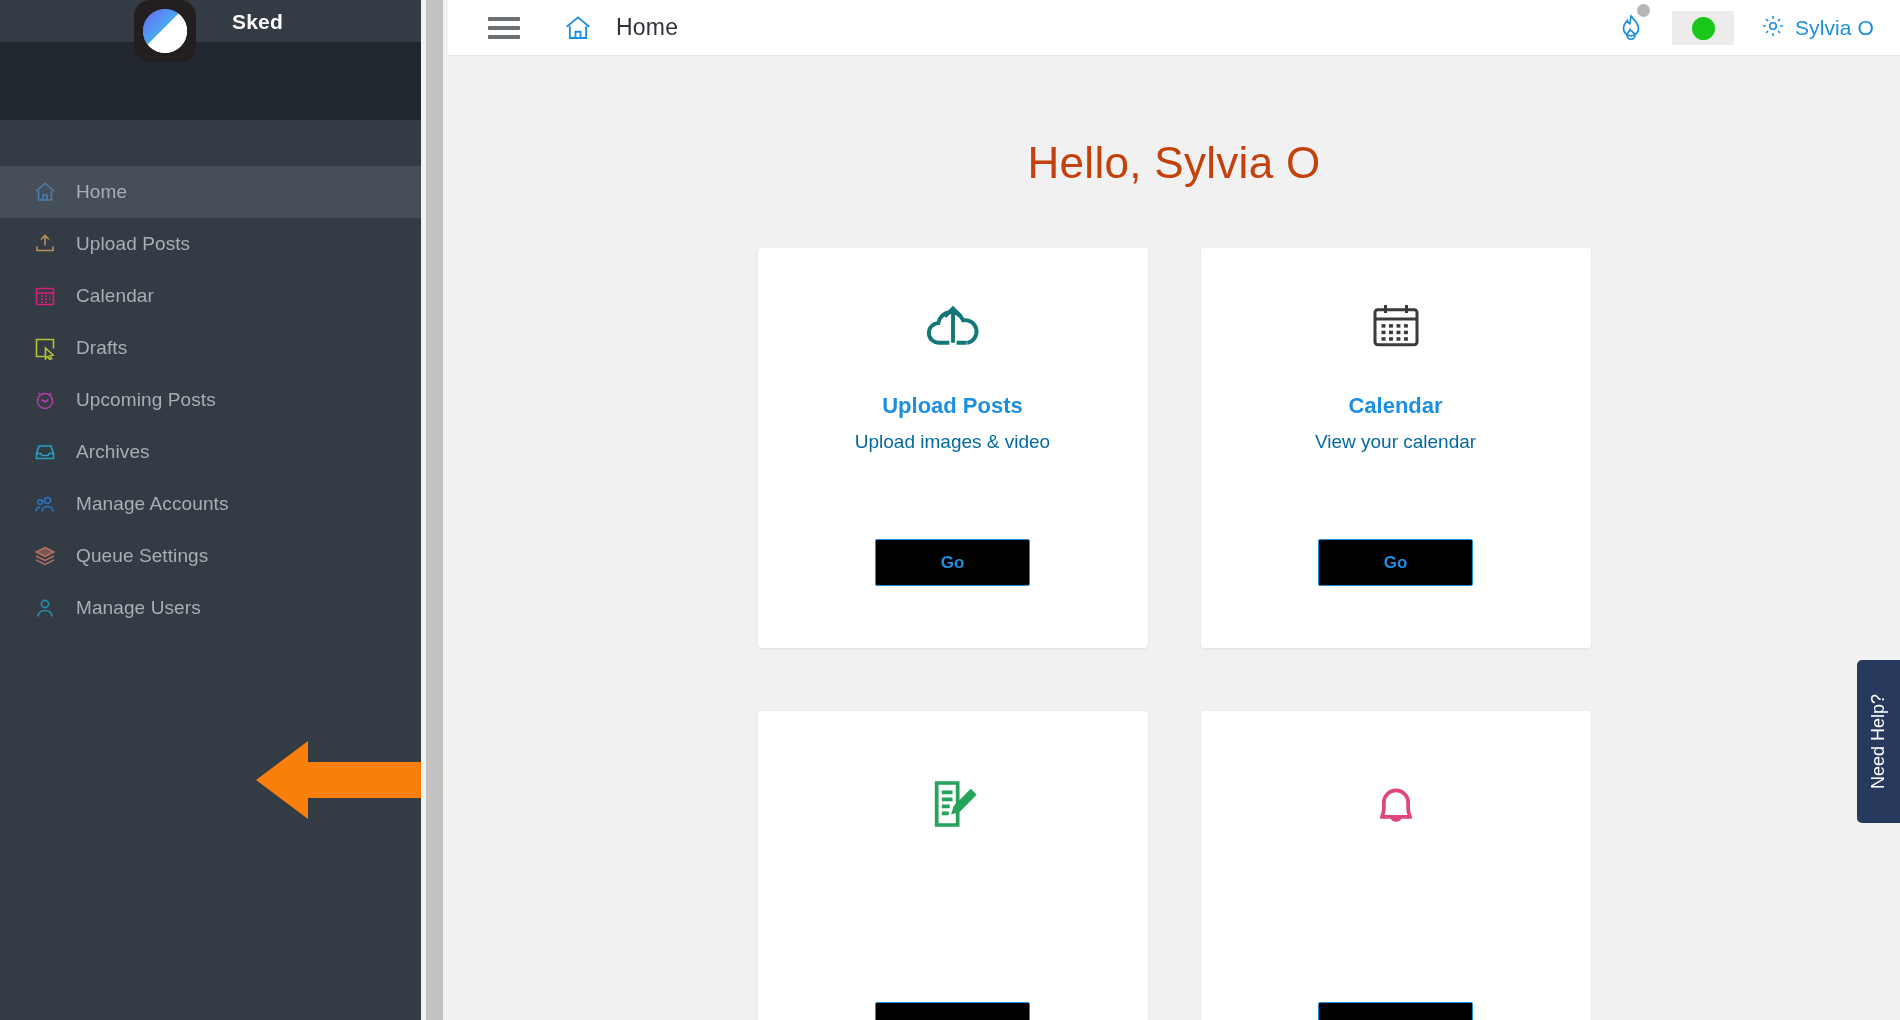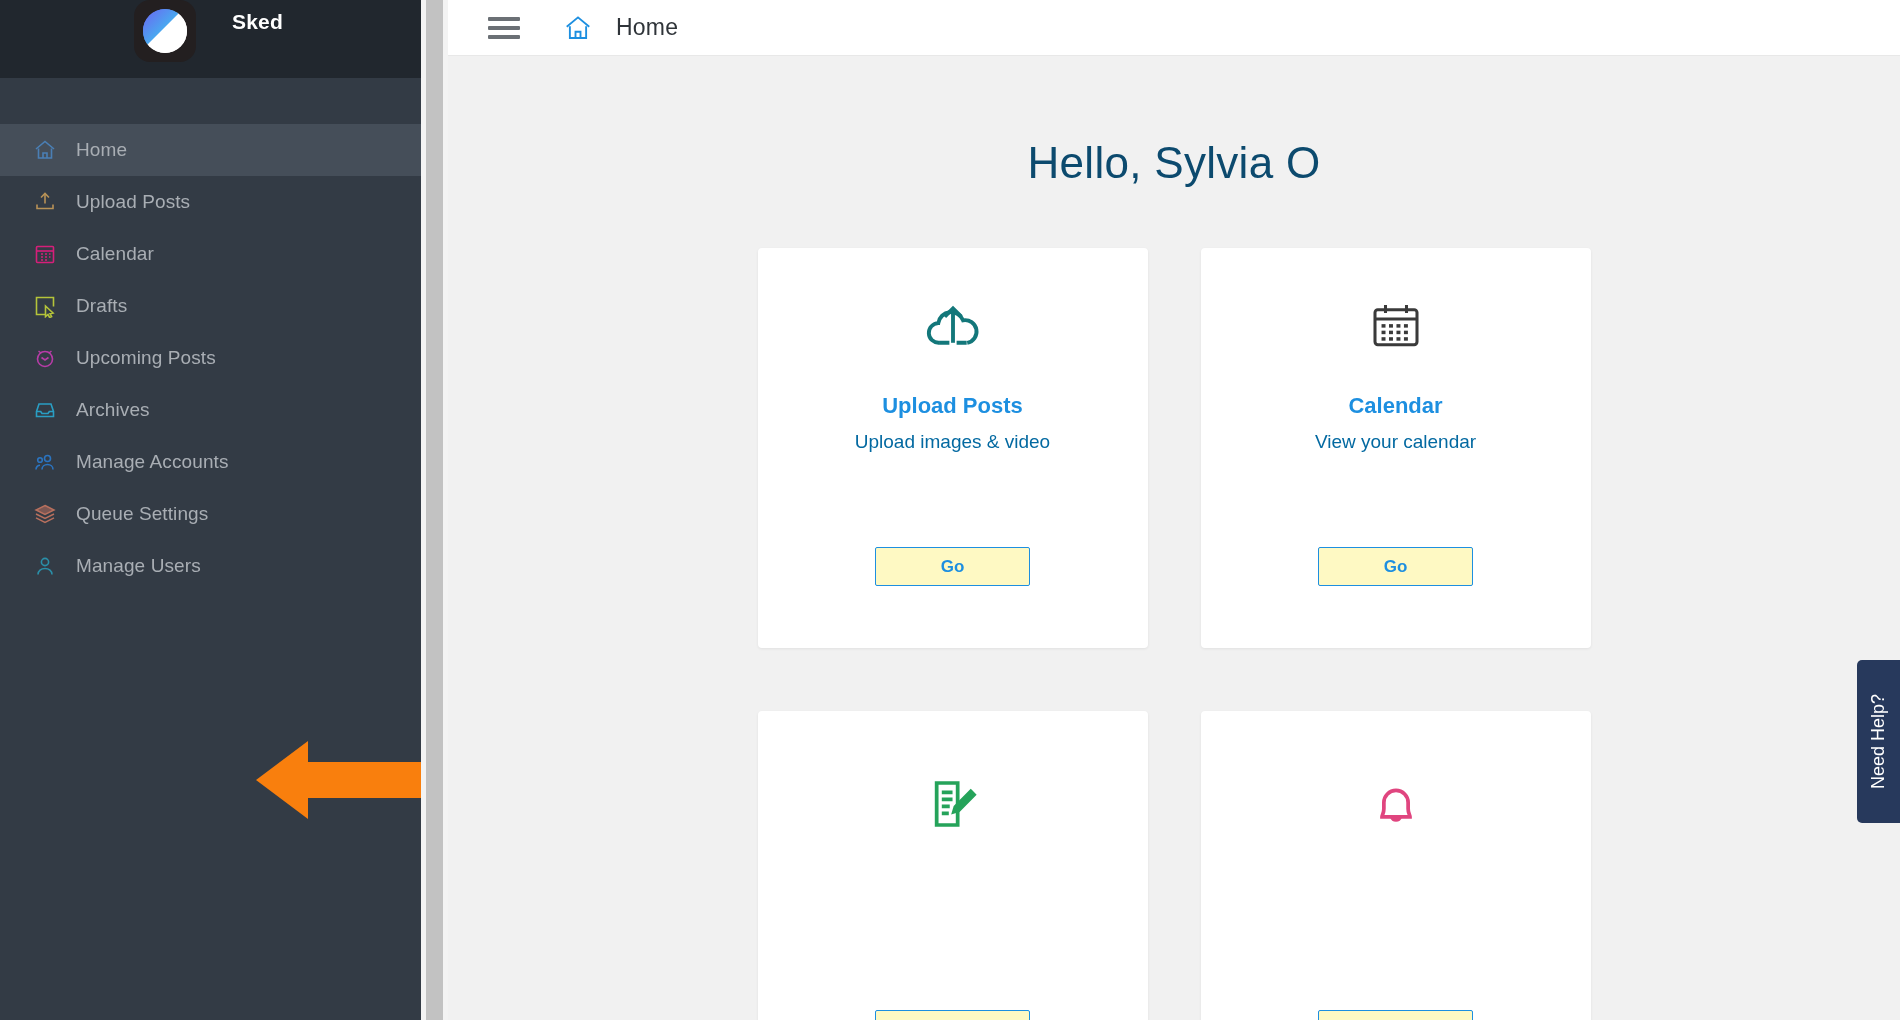--- a/index.html
+++ b/index.html
@@ -18,20 +18,21 @@
     flex: 0 0 421px;
     position: relative;
     overflow: hidden;
   }
   .sidebar-brand {
     height: 78px;
     background: #21272e;
     display: flex; align-items: center;
     padding-left: 134px;
     gap: 18px;
+    margin-top: 42px;
   }
   .brand-logo {
     width: 62px; height: 62px;
     border-radius: 16px;
     background: #231f20;
     position: absolute; left: 134px; top: 0px;
     display: flex; align-items: center; justify-content: center;
   }
   .brand-logo .mark {
     width: 44px; height: 44px; border-radius: 50%;
@@ -118,21 +119,21 @@
   .status-dot { width: 23px; height: 23px; border-radius: 50%; background: #18c718; }
   .user-chip {
     display:flex; align-items:center; gap:9px;
     margin-left: 26px; margin-right: 8px; cursor: pointer;
   }
   .user-name { color: #1d8fe0; font-size: 21px; letter-spacing: .1px; }
 
   .content { position: relative; height: 964px; }
   .greeting {
     text-align: center;
-    font-size: 44px; color: #0c4a6e; font-weight: 400;
+    font-size: 44px; color: #c2410c; font-weight: 400;
     padding-top: 82px; letter-spacing: .3px;
   }
 
   .card-grid {
     margin-top: 60px;
     display: grid;
     grid-template-columns: 390px 390px;
     column-gap: 53px;
     row-gap: 63px;
     justify-content: center;
@@ -149,22 +150,22 @@
   .card-icon { height: 62px; display:flex; align-items:center; justify-content:center; }
   .card-title {
     margin-top: 36px; font-size: 22px; font-weight: bold; color: #1d8fe0;
   }
   .card-desc {
     margin-top: 10px; font-size: 19px; color: #0369a1; text-align:center;
     line-height: 1.35; max-width: 200px;
   }
   .card-btn {
     margin-top: auto; margin-bottom: 62px;
-    width: 155px; height: 39px;
-    border: 1px solid #1d8fe0; background: #fef9c3;
+    width: 155px; height: 47px;
+    border: 1px solid #1d8fe0; background: #000000;
     color: #1d8fe0; font-size: 17px; font-weight: bold;
     border-radius: 2px; cursor: pointer;
     font-family: "Liberation Sans", sans-serif;
   }
   .card.row2 { padding-top: 62px; }
 
   
   .arrow-annotation {
     position: absolute; left: 256px; top: 735px;
     width: 168px; height: 90px; z-index: 40;
@@ -326,20 +327,43 @@
 
       <div class="home-crumb-icon">
         <svg width="30" height="30" viewBox="0 0 24 24" fill="none" stroke="#1d8fe0" stroke-width="1.5">
             <path d="M3 11 12 3.5 21 11"></path>
             <path d="M5.5 10.5V20h13v-9.5"></path>
             <path d="M10 20v-5h4v5"></path>
           </svg>
       </div>
       <div class="home-crumb-text">Home</div>
 
+      <div class="topbar-right">
+        <div class="flame-wrap">
+          <svg width="30" height="30" viewBox="0 0 24 24" fill="none" stroke="#1d8fe0" stroke-width="1.4">
+            <path d="M12 2.5c2.8 3.2 6 5.6 6 9.8a6 6 0 0 1-12 0c0-2.6 1.6-4.6 3-6.3.4 1.3 1.2 2.2 2 2.6.6-2.1.5-4.2 1-6.1z"></path>
+            <path d="M12 21a3.2 3.2 0 0 1-3.2-3.2c0-1.8 1.7-2.8 2.4-4.5.8 1.4 4 2.4 4 4.5A3.2 3.2 0 0 1 12 21z"></path>
+          </svg>
+          <span class="flame-badge"></span>
+        </div>
+
+        <div class="status-box">
+          <span class="status-dot"></span>
+        </div>
+
+        <div class="user-chip">
+          <span>
+            <svg width="26" height="26" viewBox="0 0 24 24" fill="none" stroke="#1d8fe0" stroke-width="1.5">
+                <circle cx="12" cy="12" r="3"></circle>
+                <path d="M12 2.8v2.6M12 18.6v2.6M21.2 12h-2.6M5.4 12H2.8M18.5 5.5l-1.9 1.9M7.4 16.6l-1.9 1.9M18.5 18.5l-1.9-1.9M7.4 7.4 5.5 5.5"></path>
+              </svg>
+          </span>
+          <span class="user-name">Sylvia O</span>
+        </div>
+      </div>
     </header>
 
     <div class="content">
       <h1 class="greeting">Hello, Sylvia O</h1>
 
       <div class="card-grid">
 
         <div class="card">
           <div class="card-icon">
             <svg width="62" height="62" viewBox="0 0 24 24" fill="none" stroke="#13777a" stroke-width="1.5">

